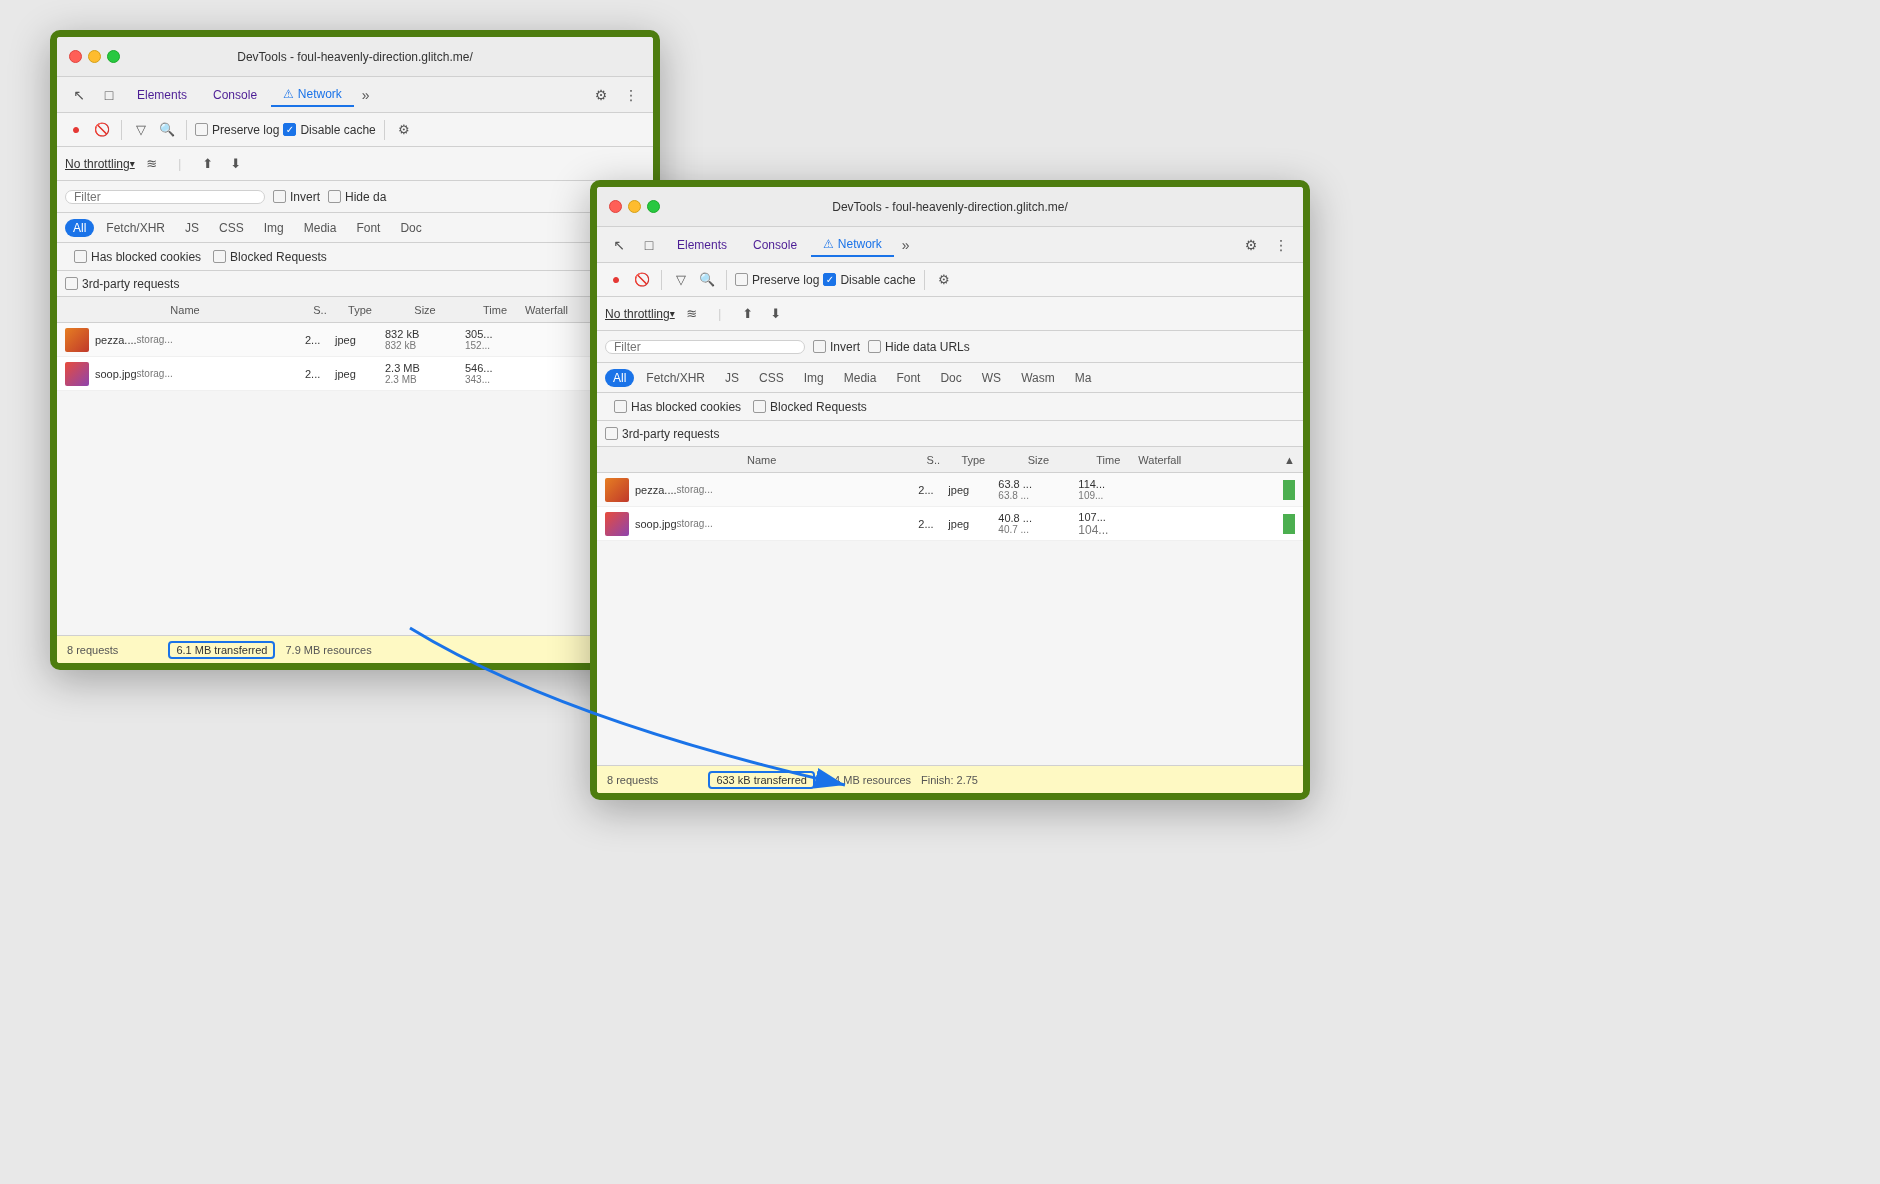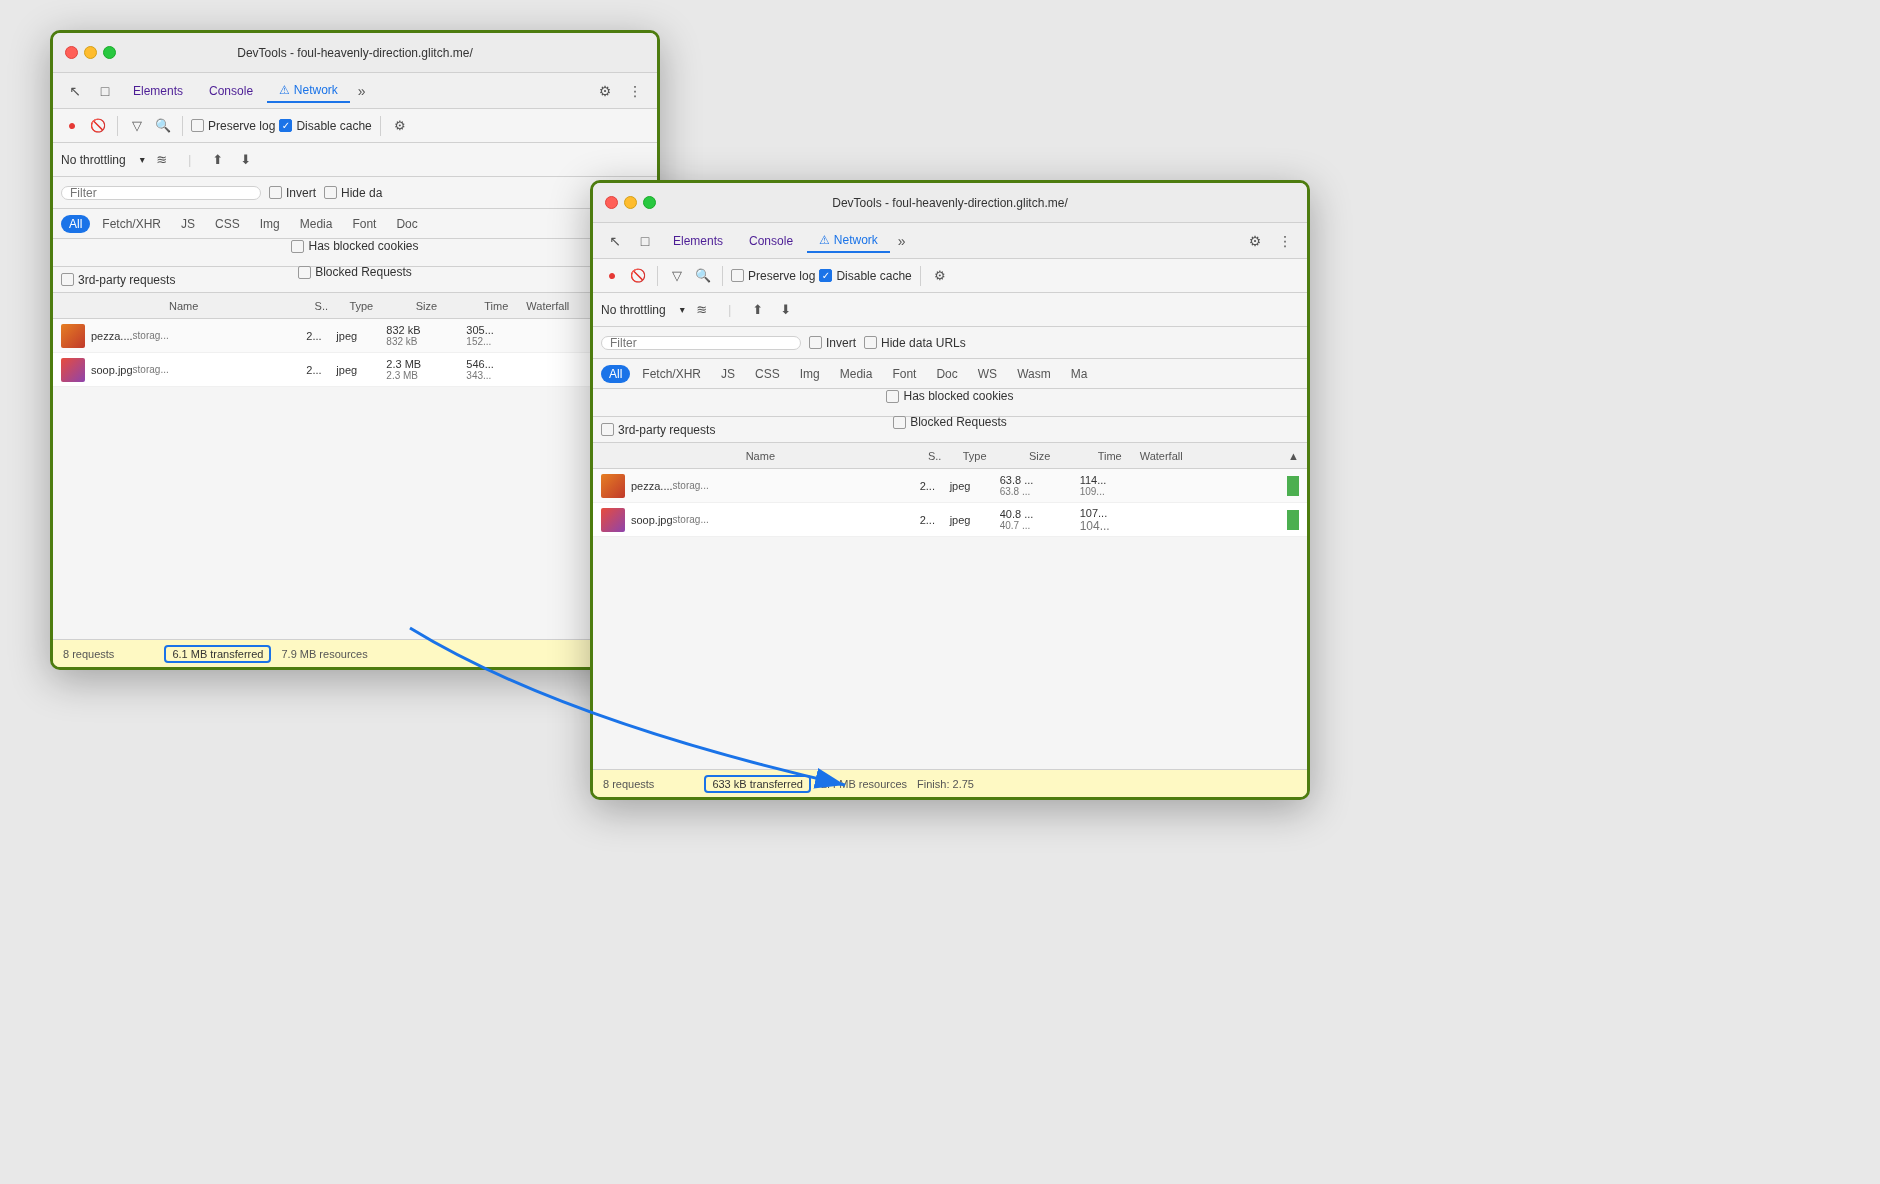--- a/index.html
+++ b/index.html
@@ -12,21 +12,21 @@
       overflow: hidden;
       position: relative;
     }
 
     .devtools-window {
       position: absolute;
       background: #f5f5f5;
       border-radius: 10px;
       box-shadow: 0 10px 40px rgba(0,0,0,0.3);
       overflow: hidden;
-      border: 3px solid #4d7c0f;
+      border: 7px solid #4d7c0f;
     }
 
     .window-back { left: 50px; top: 30px; width: 610px; height: 640px; z-index: 1; }
     .window-front { left: 590px; top: 180px; width: 720px; height: 620px; z-index: 2; }
 
     .title-bar {
       background: #ececec;
       height: 40px;
       display: flex;
       align-items: center;
@@ -179,24 +179,25 @@
       align-items: center;
       height: 34px;
       padding: 0 8px;
       border-bottom: 1px solid #d0d0d0;
       gap: 6px;
     }
 
     .throttle-select {
       display: flex;
       align-items: center;
-      gap: 14px;
+      gap: 0;
       font-size: 12px;
       color: #333;
       cursor: pointer;
+      text-decoration: underline;
     }
 
     .arrow-down { font-size: 10px; }
 
     .filter-bar {
       background: #f5f5f5;
       display: flex;
       align-items: center;
       height: 32px;
       padding: 0 8px;
@@ -240,24 +241,23 @@
       background: #1a73e8;
       color: white;
       border-radius: 10px;
     }
 
     .filter-options {
       background: #f5f5f5;
       display: flex;
       align-items: center;
       height: 28px;
-      padding: 0 0;
+      padding: 0 17px;
       border-bottom: 1px solid #d0d0d0;
       gap: 12px;
-      flex-direction: column;
     }
 
     .filter-options2 {
       background: #f5f5f5;
       display: flex;
       align-items: center;
       height: 26px;
       padding: 0 8px;
       border-bottom: 1px solid #d0d0d0;
       gap: 12px;

